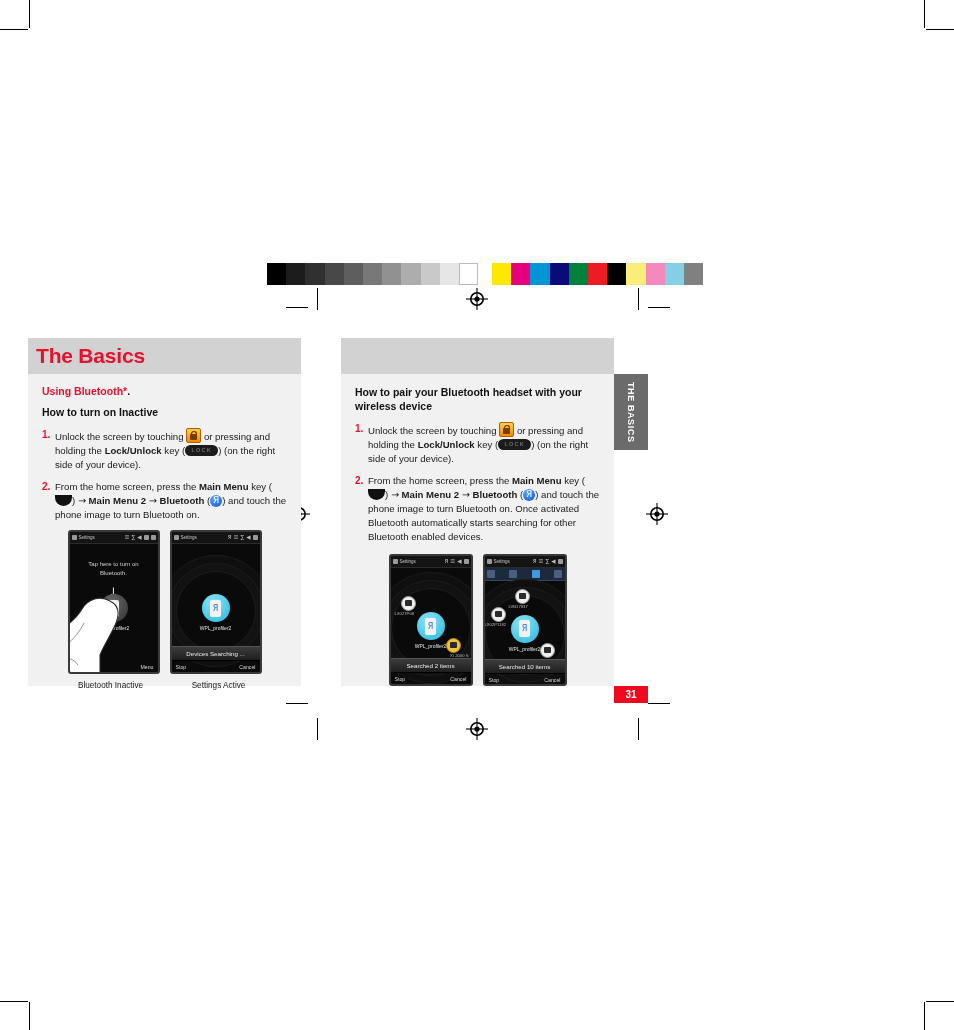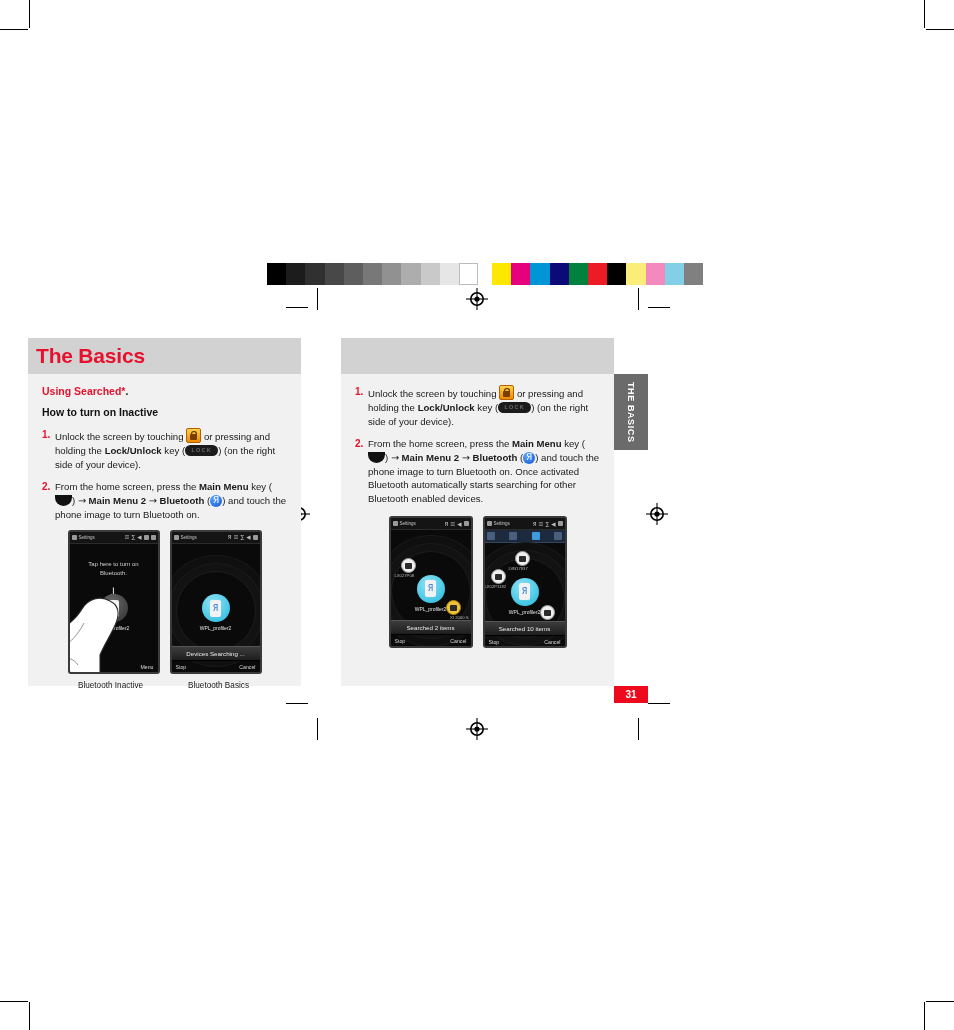--- a/index.html
+++ b/index.html
@@ -319,21 +319,21 @@
       <div class="sw" style="background: rgb(128, 128, 128);"></div>
     </div>
 
   <div class="col" id="col-left">
     <div class="colhead">
       <span class="title">The Basics</span>
     </div>
     <div class="colbody">
 
       <div class="subhead-red">
-        <span>Using Searched*</span><span class="plain">.</span>
+        <span>Using Bluetooth*</span><span class="plain">.</span>
       </div>
 
       <div class="subhead-blk">How to turn on Inactive</div>
 
       <div class="step">
         <span class="num">1.</span>
         <span class="txt"><span>Unlock the screen by touching</span>
           <span class="ico ico-lock"></span>
           <span>or pressing and holding the</span>
           <b>Lock/Unlock</b>
@@ -414,30 +414,31 @@
             <div class="softkeys">
               <span>Stop</span>
               <span>Cancel</span>
             </div>
           </div>
         </div>
       </div>
 
       <div class="caprow">
         <div class="caption">Bluetooth Inactive</div>
-        <div class="caption">Bluetooth Basics</div>
+        <div class="caption">Settings Active</div>
       </div>
 
     </div>
   </div>
 
   <div class="col" id="col-right">
     <div class="colhead"></div>
     <div class="colbody">
 
+      <div class="subhead-blk">How to pair your Bluetooth headset with your wireless device</div>
 
       <div class="step">
         <span class="num">1.</span>
         <span class="txt"><span>Unlock the screen by touching</span>
           <span class="ico ico-lock"></span>
           <span>or pressing and holding the</span>
           <b>Lock/Unlock</b>
           <span>key (</span><span class="ico ico-lockkey"><span>LOCK</span></span><span>) (on the right side of your device).</span>
         </span>
       </div>

